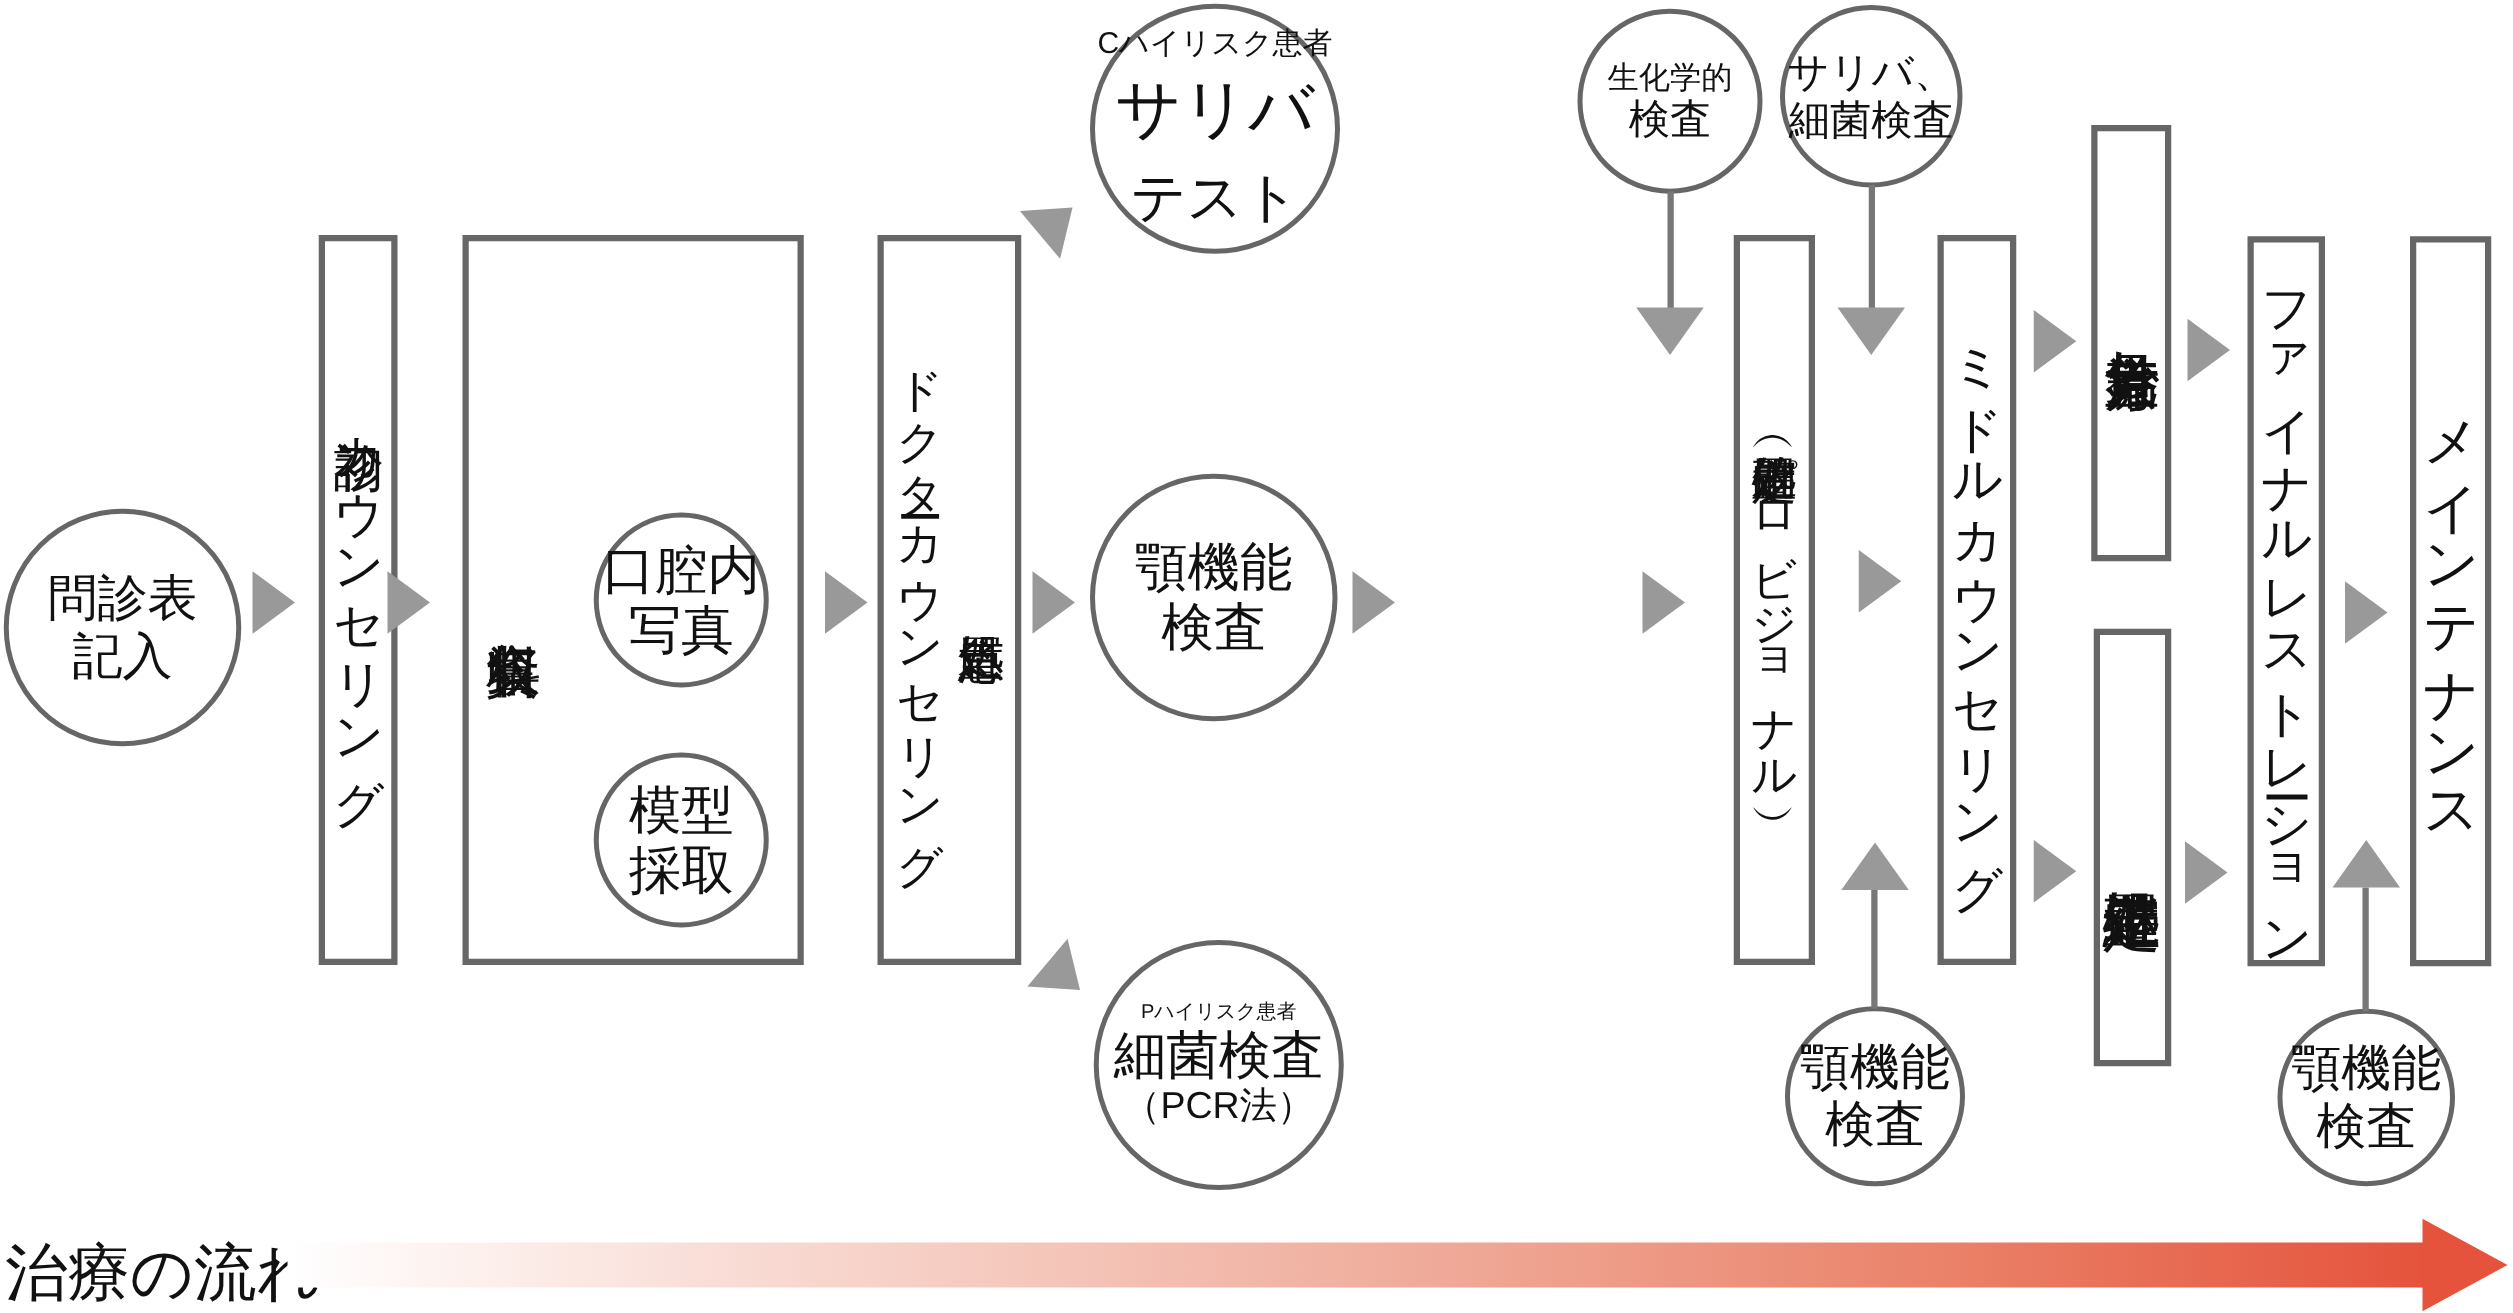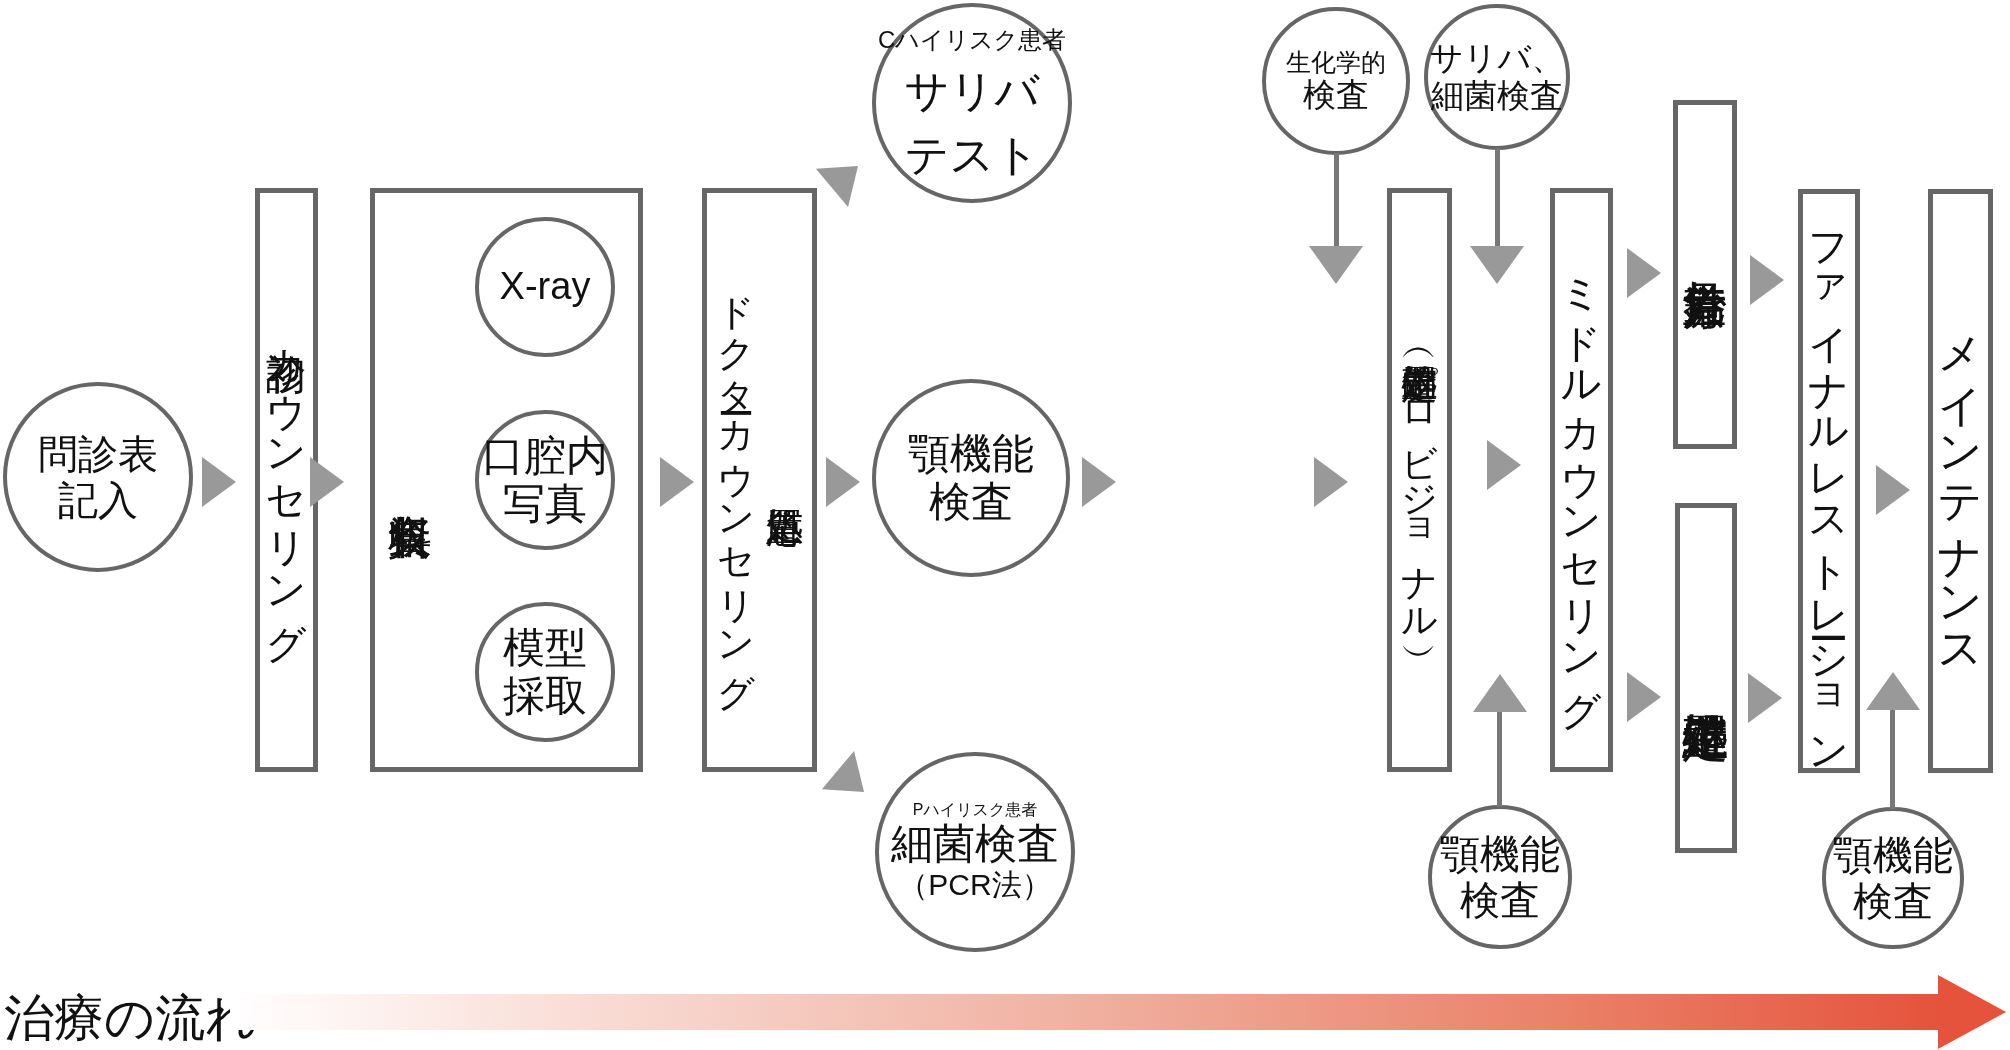--- a/index.html
+++ b/index.html
@@ -25,37 +25,34 @@
            border-top:37px solid transparent;border-bottom:37px solid transparent;
            border-left:68px solid #e5533c;}
   .flowlabel{position:absolute;left:4px;top:985px;font-size:50px;color:#111;white-space:nowrap;}
   .inlabel{position:absolute;left:12px;top:0;height:100%;display:flex;align-items:center;}
 </style>
 </head>
 <body>
 
 <div class="canvas">
 
-  <div class="circle" style="left:3px;top:382px;width:190px;height:190px;">
+  <div class="circle" style="left:3px;top:407px;width:190px;height:190px;">
     <div class="htext" style="font-size:40px;">問診表</div>
     <div class="htext" style="font-size:40px;">記入</div>
   </div>
   <div class="tri-r" style="left:202px;top:457px;"></div>
 
   <div class="box" style="left:255px;top:188px;width:63px;height:584px;">
     <div class="vtext" style="font-size:40px;">初診カウンセリング</div>
   </div>
   <div class="tri-r" style="left:310px;top:457px;"></div>
 
   <div class="box" style="left:370px;top:188px;width:273px;height:584px;">
     <div class="inlabel">
       <div class="vtext" style="font-size:44px;">資料収集</div>
-    </div>
-    <div class="circle" style="left:100px;top:24px;width:140px;height:140px;">
-      <div class="htext" style="font-size:38px;">X-ray</div>
     </div>
     <div class="circle" style="left:100px;top:409px;width:140px;height:140px;">
       <div class="htext" style="font-size:42px;">模型</div>
       <div class="htext" style="font-size:42px;">採取</div>
     </div>
     <div class="circle" style="left:100px;top:217px;width:140px;height:140px;">
       <div class="htext" style="font-size:42px;">口腔内</div>
       <div class="htext" style="font-size:42px;">写真</div>
     </div>
   </div>
@@ -64,21 +61,21 @@
   <div class="box" style="left:702px;top:188px;width:115px;height:584px;gap:10px;">
     <div class="vtext" style="font-size:37px;">ドクターカウンセリング</div>
     <div class="vtext" style="font-size:37px;">応急処置</div>
   </div>
 
   <div class="tri-r" style="left:828px;top:152px;transform:rotate(-40deg);"></div>
   <div class="tri-r" style="left:834px;top:756px;transform:rotate(40deg);"></div>
 
   <div class="circle" style="left:872px;top:3px;width:200px;height:200px;gap:13px;">
     <div class="htext" style="font-size:24px;">Cハイリスク患者</div>
-    <div class="htext" style="font-size:44px;">サリバ</div>
+    <div class="htext" style="font-size:52px;font-family:Liberation Mono, monospace;">サリバ</div>
     <div class="htext" style="font-size:44px;">テスト</div>
   </div>
 
   <div class="circle" style="left:875px;top:752px;width:200px;height:200px;">
     <div class="htext" style="font-size:16px;">Pハイリスク患者</div>
     <div class="htext" style="font-size:42px;">細菌検査</div>
     <div class="htext" style="font-size:30px;">（PCR法）</div>
   </div>
 
   <div class="tri-r" style="left:826px;top:457px;"></div>

